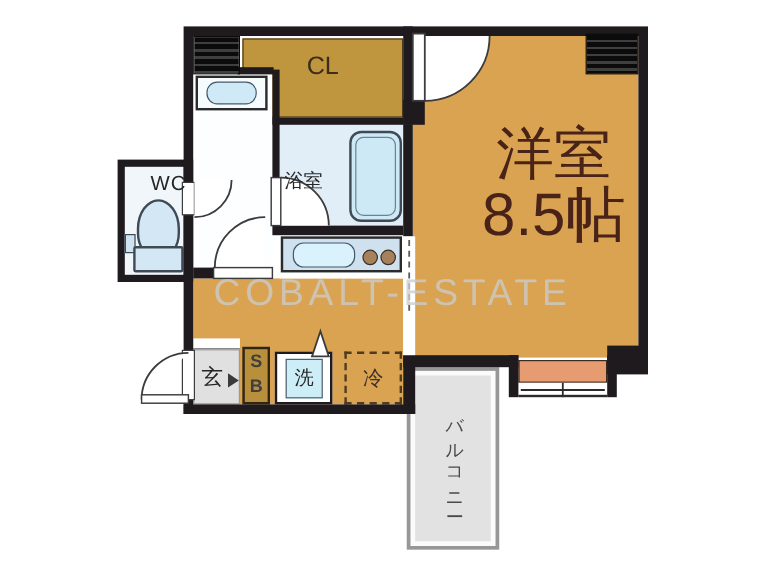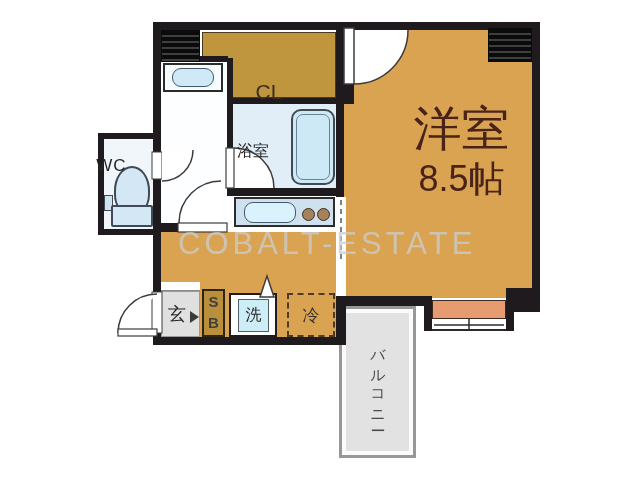--- a/index.html
+++ b/index.html
@@ -121,27 +121,27 @@
     <line x1="434" y1="325" x2="504" y2="325" stroke="#2b2b2b" stroke-width="1.5"></line>
     <line x1="469" y1="319" x2="469" y2="331" stroke="#2b2b2b" stroke-width="1.5"></line>
 
     <polygon points="190,311 199,317 190,323" fill="#3a3a3a"></polygon>
 
     <polygon points="267,276 260,297 274,297" fill="#ffffff" stroke="#3c3c3c" stroke-width="1.5"></polygon>
   </svg>
 
   <div class="lbl ctr room-label-block" style="left:364px;top:103px;width:155px;color:var(--living_text);margin-left:20px;">
     <div style="font-size:48px;line-height:52px;">洋室</div>
-    <div style="font-size:36px;line-height:48px;">8.5帖</div>
+    <div style="font-size:50px;line-height:48px;">8.5帖</div>
   </div>
 
-  <div class="lbl ctr" style="left:202px;top:44px;width:134px;font-size:21px;color:#3b2e1d;z-index:30;margin-top:36px;">CL</div>
+  <div class="lbl ctr" style="left:202px;top:44px;width:134px;font-size:21px;color:#3b2e1d;z-index:30;">CL</div>
 
 
-  <div class="lbl ctr" style="left:87px;top:143px;width:49px;font-size:17px;letter-spacing:1px;z-index:30;margin-top:13px;">WC</div>
+  <div class="lbl ctr" style="left:116px;top:143px;width:49px;font-size:17px;letter-spacing:1px;z-index:30;">WC</div>
 
   <div class="lbl" style="left:237px;top:141px;font-size:16px;z-index:30;">浴室</div>
 
   <div class="lbl" style="left:168px;top:302px;font-size:18px;z-index:30;">玄</div>
 
   <div class="abs" style="left:202px;top:291px;width:23px;display:flex;flex-direction:column;align-items:center;z-index:30;color:#3f3f3f;font-weight:bold;font-size:15px;line-height:21px;">
     <span>S</span>
     <span>B</span>
   </div>
 

